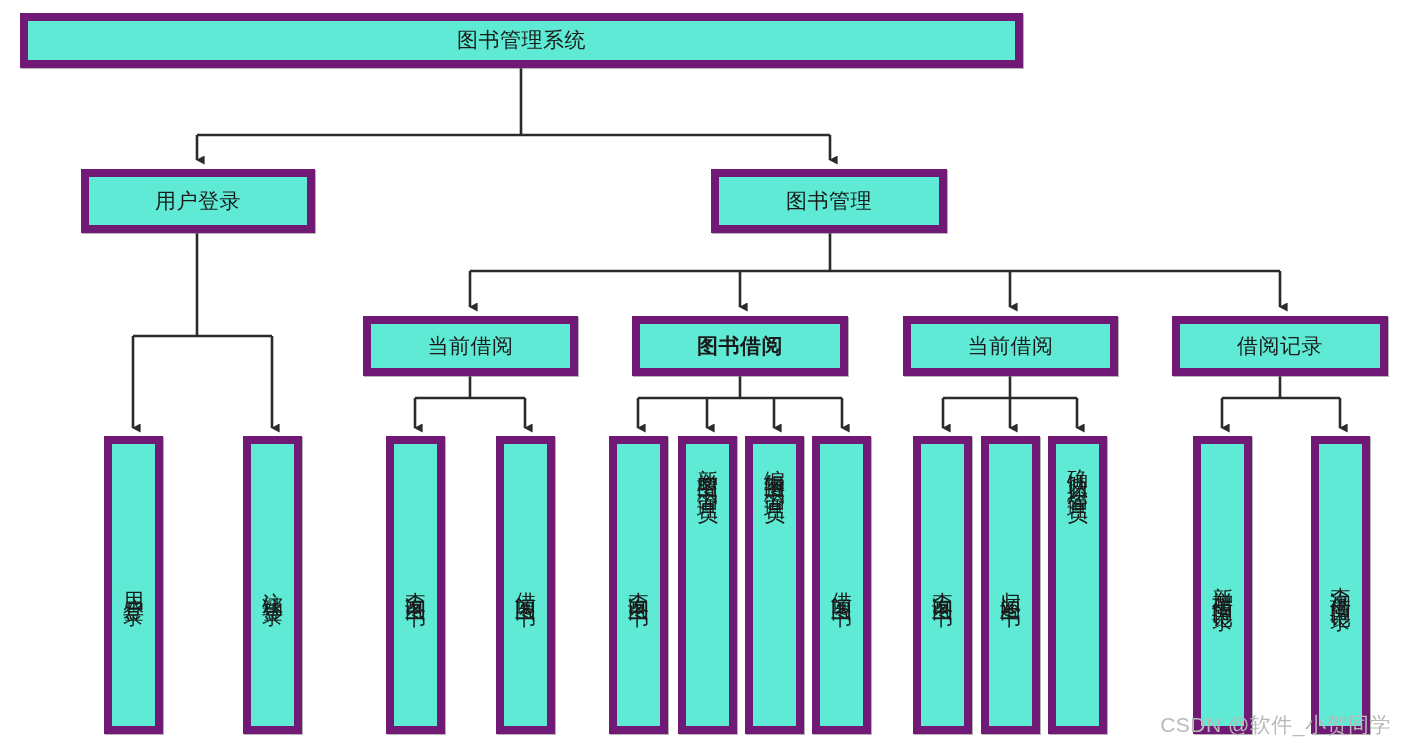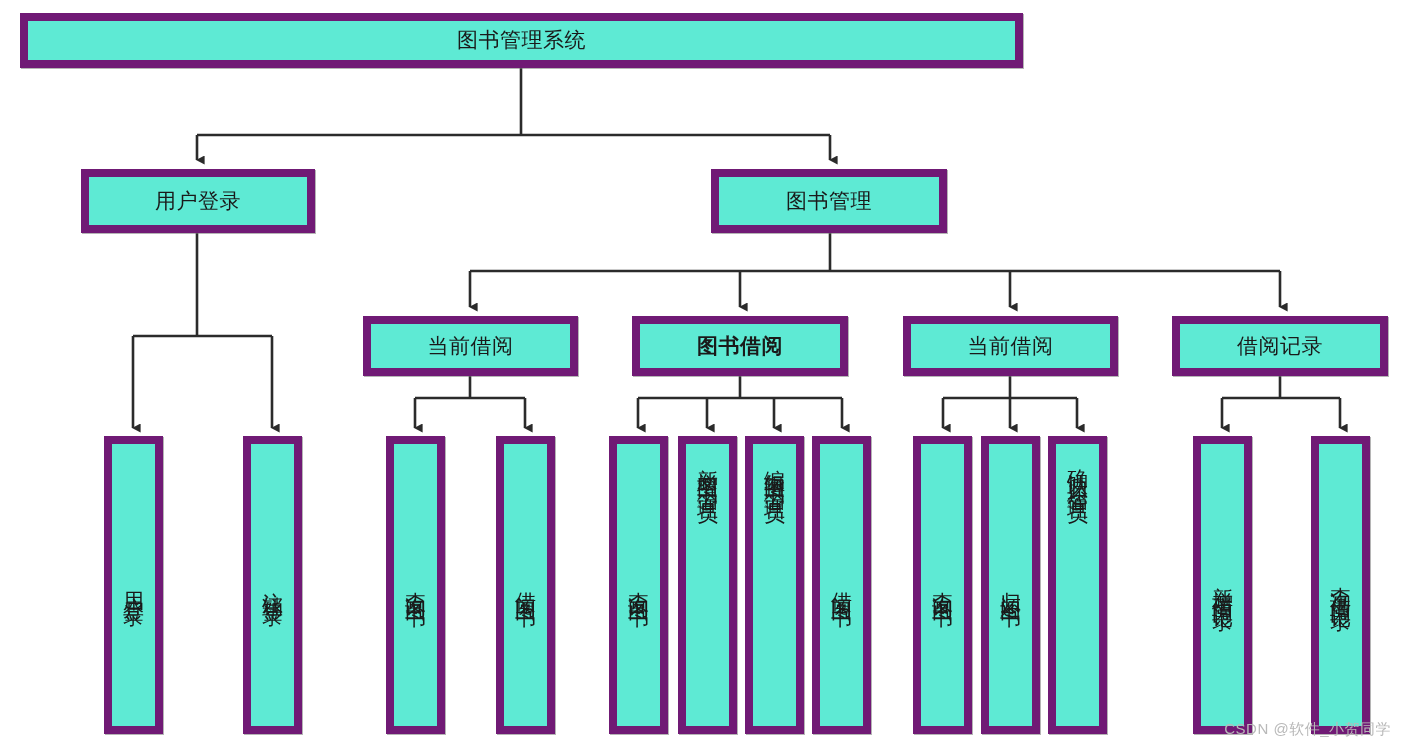--- a/index.html
+++ b/index.html
@@ -61,21 +61,21 @@
     left: 0;
     top: 0;
     width: 1405px;
     height: 747px;
     pointer-events: none;
   }
   #watermark {
     position: absolute;
     right: 14px;
     bottom: 8px;
-    font-size: 15px;
+    font-size: 21px;
     color: #b9b9b9;
     letter-spacing: 0.5px;
     user-select: none;
     white-space: nowrap;
     margin-top: 45px;
   }
 </style>
 </head>
 <body>
 

